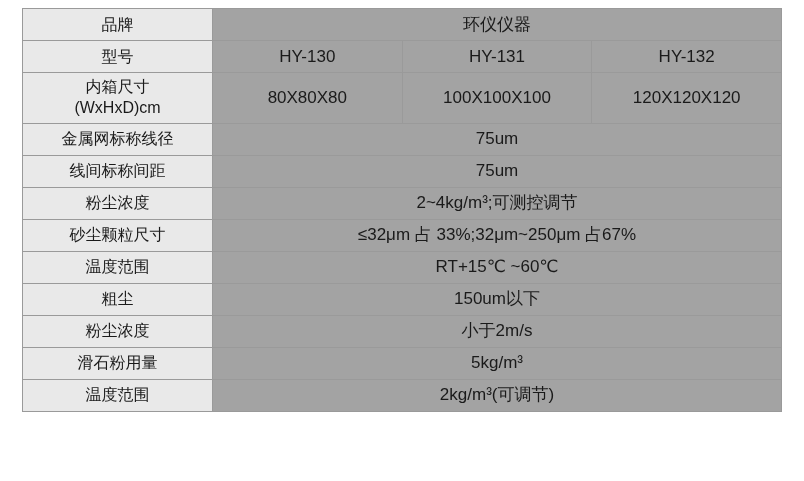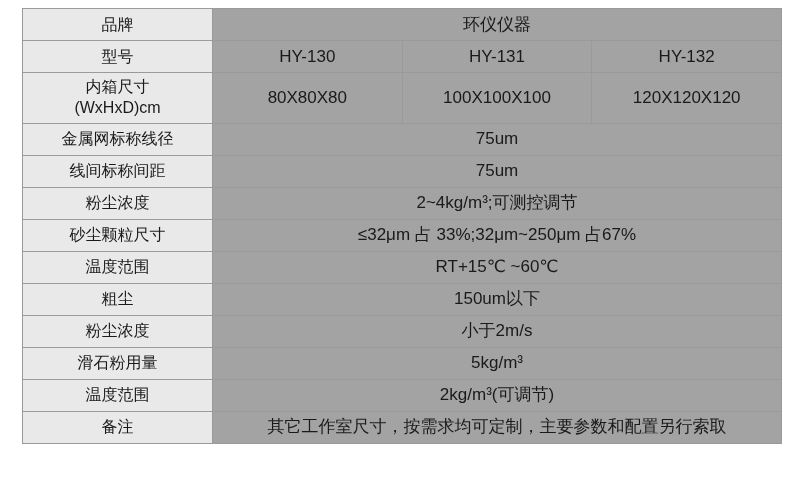--- a/index.html
+++ b/index.html
@@ -101,18 +101,14 @@
         <td class="value" colspan="3">小于2m/s</td>
       </tr>
       <tr>
         <td class="label">滑石粉用量</td>
         <td class="value" colspan="3">5kg/m³</td>
       </tr>
       <tr>
         <td class="label">温度范围</td>
         <td class="value" colspan="3">2kg/m³(可调节)</td>
       </tr>
-      <tr>
-        <td class="label">备注</td>
-        <td class="value" colspan="3">其它工作室尺寸，按需求均可定制，主要参数和配置另行索取</td>
-      </tr>
     </tbody>
 </table>
 
 </body></html>

